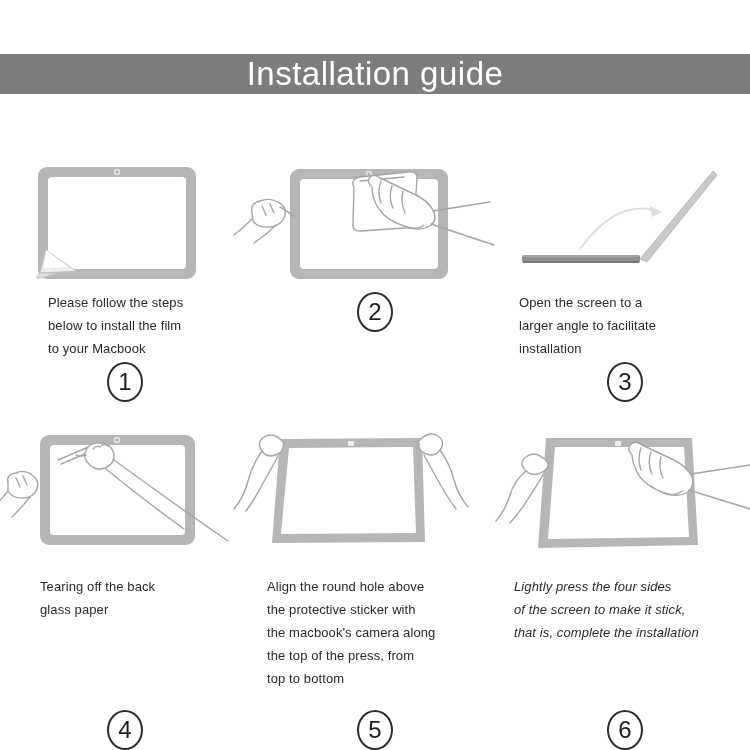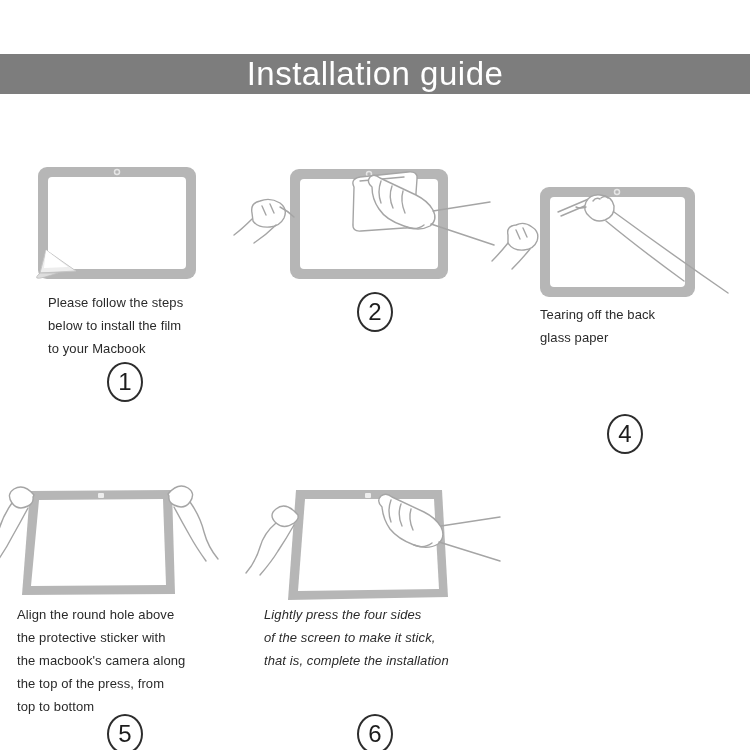--- a/index.html
+++ b/index.html
@@ -10,21 +10,21 @@
   .header{
     position:absolute;top:46px;left:0;width:750px;height:40px;
     background:#7d7d7d;display:flex;align-items:center;justify-content:center;margin-top:8px;
   }
   .header-title{color:#ffffff;font-size:33px;letter-spacing:0.5px;}
   .grid{
     position:absolute;top:155px;left:0;width:750px;
     display:grid;grid-template-columns:repeat(3,250px);
   }
   .cell{display:flex;flex-direction:column;}
-  .cell.row2{margin-top:26px;}
+  .cell.row2{margin-top:26px;gap:24px;}
   .illus{width:250px;}
   .row1 .illus{height:136px;}
   .row2 .illus{height:122px;}
   .illus svg{display:block;overflow:visible;}
   .caption{
     font-size:13px;line-height:23px;color:#2a2a2a;white-space:pre;
     letter-spacing:0.1px;
   }
   .row1 .caption{height:70px;}
   .row2 .caption{height:110px;}
@@ -92,20 +92,40 @@
         <path class="sk" d="M26,70 Q16,80 4,88"></path>
       </svg>
     </div>
     <div class="numwrap">
       <div class="num">
           <span>2</span>
         </div>
     </div>
   </div>
 
+  <div class="cell row1">
+    <div class="illus">
+      <svg width="250" height="136" viewBox="0 0 250 136">
+        <path d="M80,94 Q115,46 153,55" fill="none" stroke="#dedede" stroke-width="2"></path>
+        <polygon points="162,57 150,51 152,62" fill="#dedede"></polygon>
+        <path d="M140,104 L213,16 L217,20 L147,107 Z" fill="#c9c9c9" stroke="#9e9e9e" stroke-width="0.6"></path>
+        <rect x="22" y="100" width="118" height="8" rx="2" fill="#909090"></rect>
+        <path d="M24,101 L138,101" stroke="#bcbcbc" stroke-width="1.2"></path>
+        <path d="M23,107 L139,107" stroke="#6f6f6f" stroke-width="1.6"></path>
+      </svg>
+    </div>
+    <div class="caption pad-c">Open the screen to a
+larger angle to facilitate
+installation</div>
+    <div class="numwrap">
+      <div class="num">
+          <span>3</span>
+        </div>
+    </div>
+  </div>
 
   <div class="cell row2">
     <div class="illus">
       <svg width="250" height="122" viewBox="0 0 250 122">
         <rect x="40" y="6" width="155" height="110" rx="9" fill="#b6b6b6"></rect>
         <rect x="50" y="16" width="135" height="90" rx="4" fill="#ffffff"></rect>
         <circle cx="117" cy="11" r="2.5" fill="none" stroke="#e6e6e6" stroke-width="1.5"></circle>
         <path class="sk" d="M58,31 L98,14"></path>
         <path class="sk" d="M61,35 L101,18"></path>
         <path class="skf" d="M90,36 Q82,30 86,21 Q90,13 100,14 Q112,15 114,25 Q115,35 105,39 Q96,42 90,36 Z"></path>

